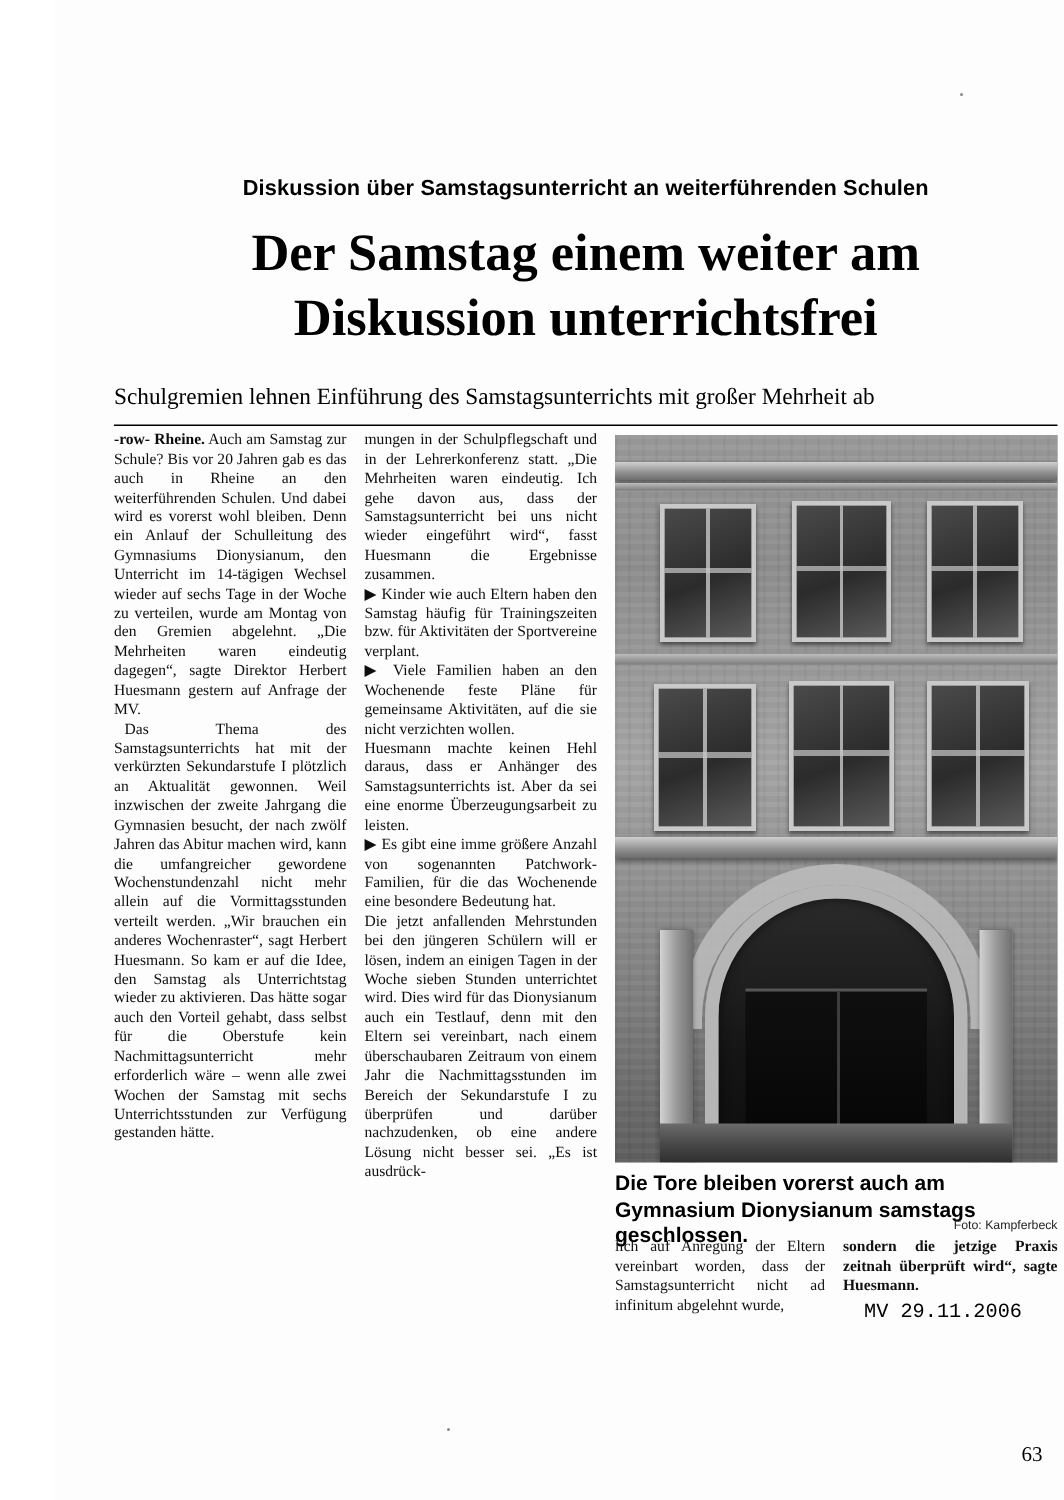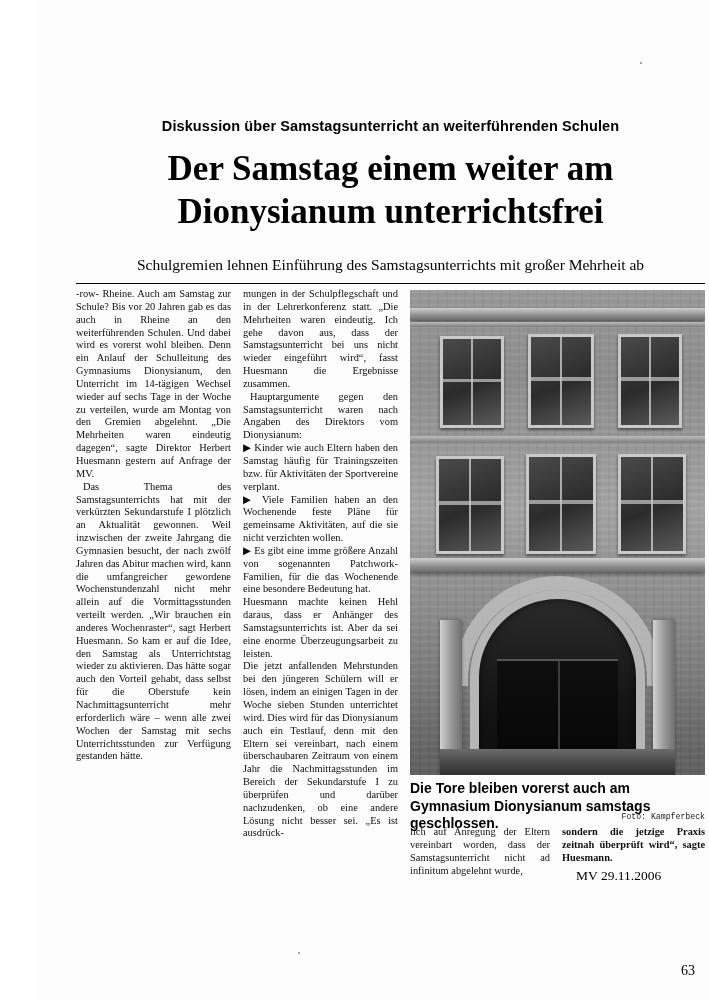--- a/index.html
+++ b/index.html
@@ -45,21 +45,20 @@
     font-weight: bold;
     font-size: 35px;
     line-height: 1.22;
     color: #000;
   }
   .subhead {
     position: absolute;
     left: 40px;
     top: 256px;
     width: 629px;
-    text-align: center;
     font-family: "Liberation Serif", serif;
     font-size: 15.5px;
     color: #000;
   }
   .rule-top {
     position: absolute;
     left: 40px;
     top: 283px;
     width: 629px;
     height: 1px;
@@ -82,21 +81,21 @@
   }
   .col p {
     margin: 0;
     text-indent: 7px;
   }
   .col p.noindent { text-indent: 0; }
   .col1 { left: 0; width: 155px; }
   .col2 { left: 167px; width: 155px; }
 
   .lead-city {
-    font-weight: normal;
+    font-weight: bold;
   }
 
   .photo-wrap {
     position: absolute;
     left: 374px;
     top: 290px;
     width: 295px;
     height: 485px;
     overflow: hidden;
     background: #8d8d8d;
@@ -204,21 +203,21 @@
     font-weight: bold;
     line-height: 1.25;
     color: #000;
   }
   .credit {
     position: absolute;
     left: 374px;
     top: 812px;
     width: 295px;
     text-align: right;
-    font-family: Liberation Mono, monospace;
+    font-family: Liberation Sans, sans-serif;
     font-size: 8.2px;
     color: #222;
   }
   .bottomcols {
     position: absolute;
     left: 374px;
     top: 826px;
     width: 295px;
   }
   .bcol {
@@ -229,21 +228,21 @@
     text-align: justify;
     hyphens: auto;
   }
   .bcol p { margin: 0; text-indent: 0; }
   .bcol1 { left: 0; width: 140px; }
   .bcol2 { left: 152px; width: 143px; font-weight: bold; }
   .source {
     position: absolute;
     left: 540px;
     top: 868px;
-    font-family: Liberation Serif, serif;
+    font-family: Liberation Mono, monospace;
     font-size: 13.5px;
     color: #000;
   }
   .pagenum {
     position: absolute;
     left: 645px;
     top: 963px;
     font-family: "Liberation Serif", serif;
     font-size: 14px;
     color: #000;
@@ -257,41 +256,40 @@
 </style>
 </head>
 <body>
 
 <div class="page">
 
   <div class="kicker">Diskussion über Samstagsunterricht an weiterführenden Schulen</div>
 
   <div class="headline">
     <div>Der Samstag einem weiter am</div>
-    <div>Dionysianum unterrichtsfrei</div>
+    <div>Diskussion unterrichtsfrei</div>
   </div>
 
   <div class="subhead">Schulgremien lehnen Einführung des Samstagsunterrichts mit großer Mehrheit ab</div>
 
   <div class="rule-top"></div>
 
   <div class="columns">
 
     <div class="col col1">
       <p class="noindent"><span class="lead-city">-row- Rheine.</span> Auch am Samstag zur Schule? Bis vor 20 Jahren gab es das auch in Rheine an den weiterführenden Schulen. Und dabei wird es vorerst wohl bleiben. Denn ein Anlauf der Schulleitung des Gymnasiums Dionysianum, den Unterricht im 14-tägigen Wechsel wieder auf sechs Tage in der Woche zu verteilen, wurde am Montag von den Gremien abgelehnt. „Die Mehrheiten waren eindeutig dagegen“, sagte Direktor Herbert Huesmann gestern auf Anfrage der MV.</p>
       <p>Das Thema des Samstagsunterrichts hat mit der verkürzten Sekundarstufe I plötzlich an Aktualität gewonnen. Weil inzwischen der zweite Jahrgang die Gymnasien besucht, der nach zwölf Jahren das Abitur machen wird, kann die umfangreicher gewordene Wochenstundenzahl nicht mehr allein auf die Vormittagsstunden verteilt werden. „Wir brauchen ein anderes Wochenraster“, sagt Herbert Huesmann. So kam er auf die Idee, den Samstag als Unterrichtstag wieder zu aktivieren. Das hätte sogar auch den Vorteil gehabt, dass selbst für die Oberstufe kein Nachmittagsunterricht mehr erforderlich wäre – wenn alle zwei Wochen der Samstag mit sechs Unterrichtsstunden zur Verfügung gestanden hätte.</p>
     </div>
 
     <div class="col col2">
       <p class="noindent">mungen in der Schulpflegschaft und in der Lehrerkonferenz statt. „Die Mehrheiten waren eindeutig. Ich gehe davon aus, dass der Samstagsunterricht bei uns nicht wieder eingeführt wird“, fasst Huesmann die Ergebnisse zusammen.</p>
-      <p>Hauptargumente gegen den Samstagsunterricht waren nach Angaben des Direktors vom Dionysianum:</p>
       <p class="noindent">▶ Kinder wie auch Eltern haben den Samstag häufig für Trainingszeiten bzw. für Aktivitäten der Sportvereine verplant.</p>
       <p class="noindent">▶ Viele Familien haben an den Wochenende feste Pläne für gemeinsame Aktivitäten, auf die sie nicht verzichten wollen.</p>
+      <p class="noindent">Huesmann machte keinen Hehl daraus, dass er Anhänger des Samstagsunterrichts ist. Aber da sei eine enorme Überzeugungsarbeit zu leisten.</p>
       <p class="noindent">▶ Es gibt eine imme größere Anzahl von sogenannten Patchwork-Familien, für die das Wochenende eine besondere Bedeutung hat.</p>
-      <p class="noindent">Huesmann machte keinen Hehl daraus, dass er Anhänger des Samstagsunterrichts ist. Aber da sei eine enorme Überzeugungsarbeit zu leisten.</p>
       <p class="noindent">Die jetzt anfallenden Mehrstunden bei den jüngeren Schülern will er lösen, indem an einigen Tagen in der Woche sieben Stunden unterrichtet wird. Dies wird für das Dionysianum auch ein Testlauf, denn mit den Eltern sei vereinbart, nach einem überschaubaren Zeitraum von einem Jahr die Nachmittagsstunden im Bereich der Sekundarstufe I zu überprüfen und darüber nachzudenken, ob eine andere Lösung nicht besser sei. „Es ist ausdrück-</p>
     </div>
 
   </div>
 
   <div class="photo-wrap">
     <div class="photo">
       <div class="sky"></div>
       <div class="facade"></div>
 

